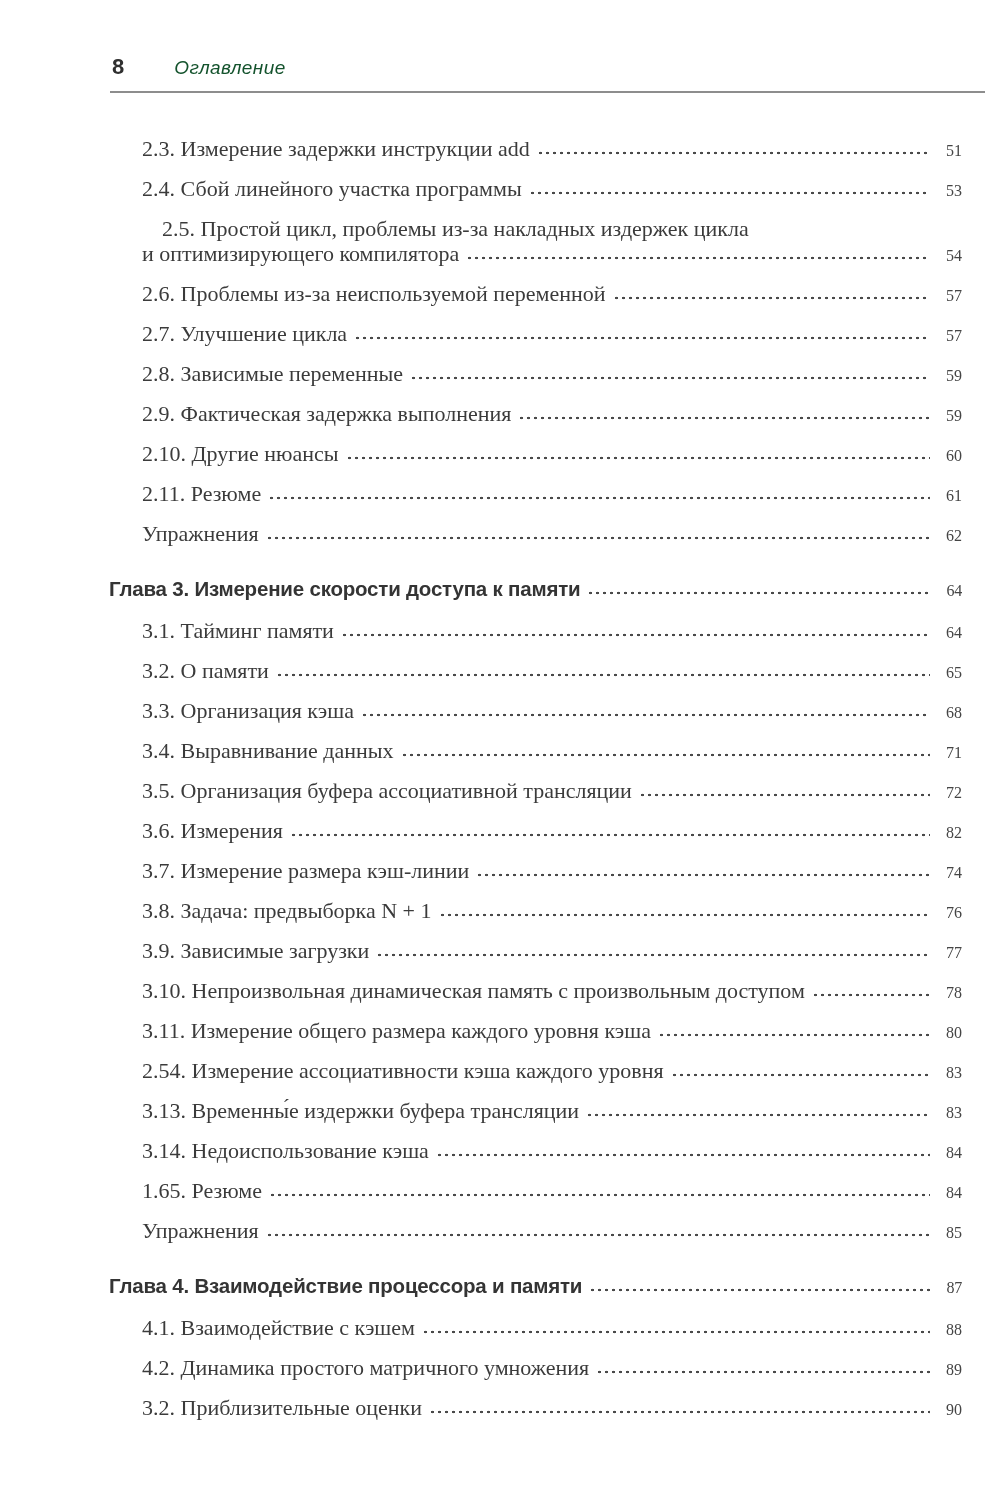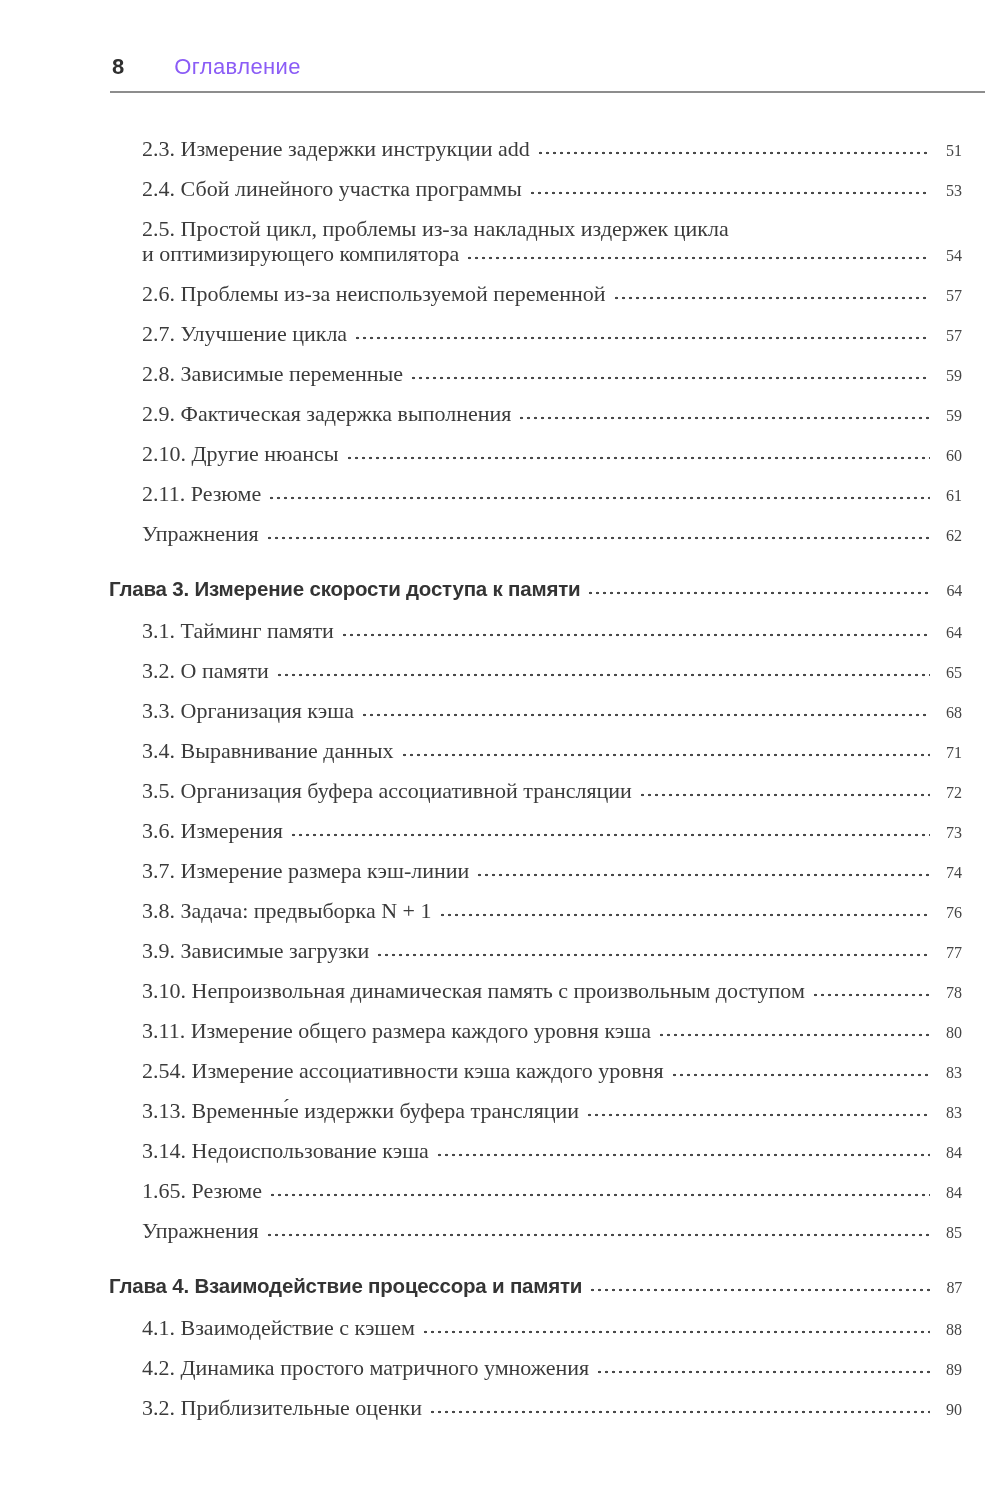--- a/index.html
+++ b/index.html
@@ -26,23 +26,24 @@
     font-family: "Liberation Sans", "DejaVu Sans", sans-serif;
   }
   .hdr-num {
     font-size: 22px;
     font-weight: 700;
     color: #2f2f2f;
     letter-spacing: 0;
   }
   .hdr-title {
     margin-left: 50px;
-    font-size: 22px;
-    color: #8b5cf6;
+    font-size: 19px;
+    color: #14532d;
     letter-spacing: 0.4px;
+    font-style: italic;
   }
   .hdr-rule {
     position: absolute;
     top: 91px; left: 110px;
     width: 875px; height: 2px;
     background: #8d8d8d;
   }
 
   
   .toc {
@@ -62,21 +63,21 @@
     font-weight: 700;
     font-size: 20.5px;
     letter-spacing: -0.2px;
     color: #343434;
   }
   .toc-row {
     display: flex;
     align-items: baseline;
     line-height: 25px;
   }
-  .toc-line { line-height: 25px; white-space: nowrap; }
+  .toc-line { line-height: 25px; white-space: nowrap; margin-left: 20px; }
   .toc-text { white-space: nowrap; }
   .leader {
     flex: 1 1 auto;
     min-width: 14px;
     height: 6px;
     margin: 0 6px 0 7px;
     background-image: radial-gradient(circle, #4a4a4a 1.15px, rgba(0,0,0,0) 1.55px);
     background-size: 7px 6px;
     background-repeat: repeat-x;
     background-position: left bottom;
@@ -213,21 +214,21 @@
         <div class="toc-row">
           <span class="toc-text">3.5. Организация буфера ассоциативной трансляции</span>
           <span class="leader"></span>
           <span class="toc-page">72</span>
         </div>
       </div>
       <div class="item section">
         <div class="toc-row">
           <span class="toc-text">3.6. Измерения</span>
           <span class="leader"></span>
-          <span class="toc-page">73</span>
+          <span class="toc-page">82</span>
         </div>
       </div>
       <div class="item section">
         <div class="toc-row">
           <span class="toc-text">3.7. Измерение размера кэш-линии</span>
           <span class="leader"></span>
           <span class="toc-page">74</span>
         </div>
       </div>
       <div class="item section">

